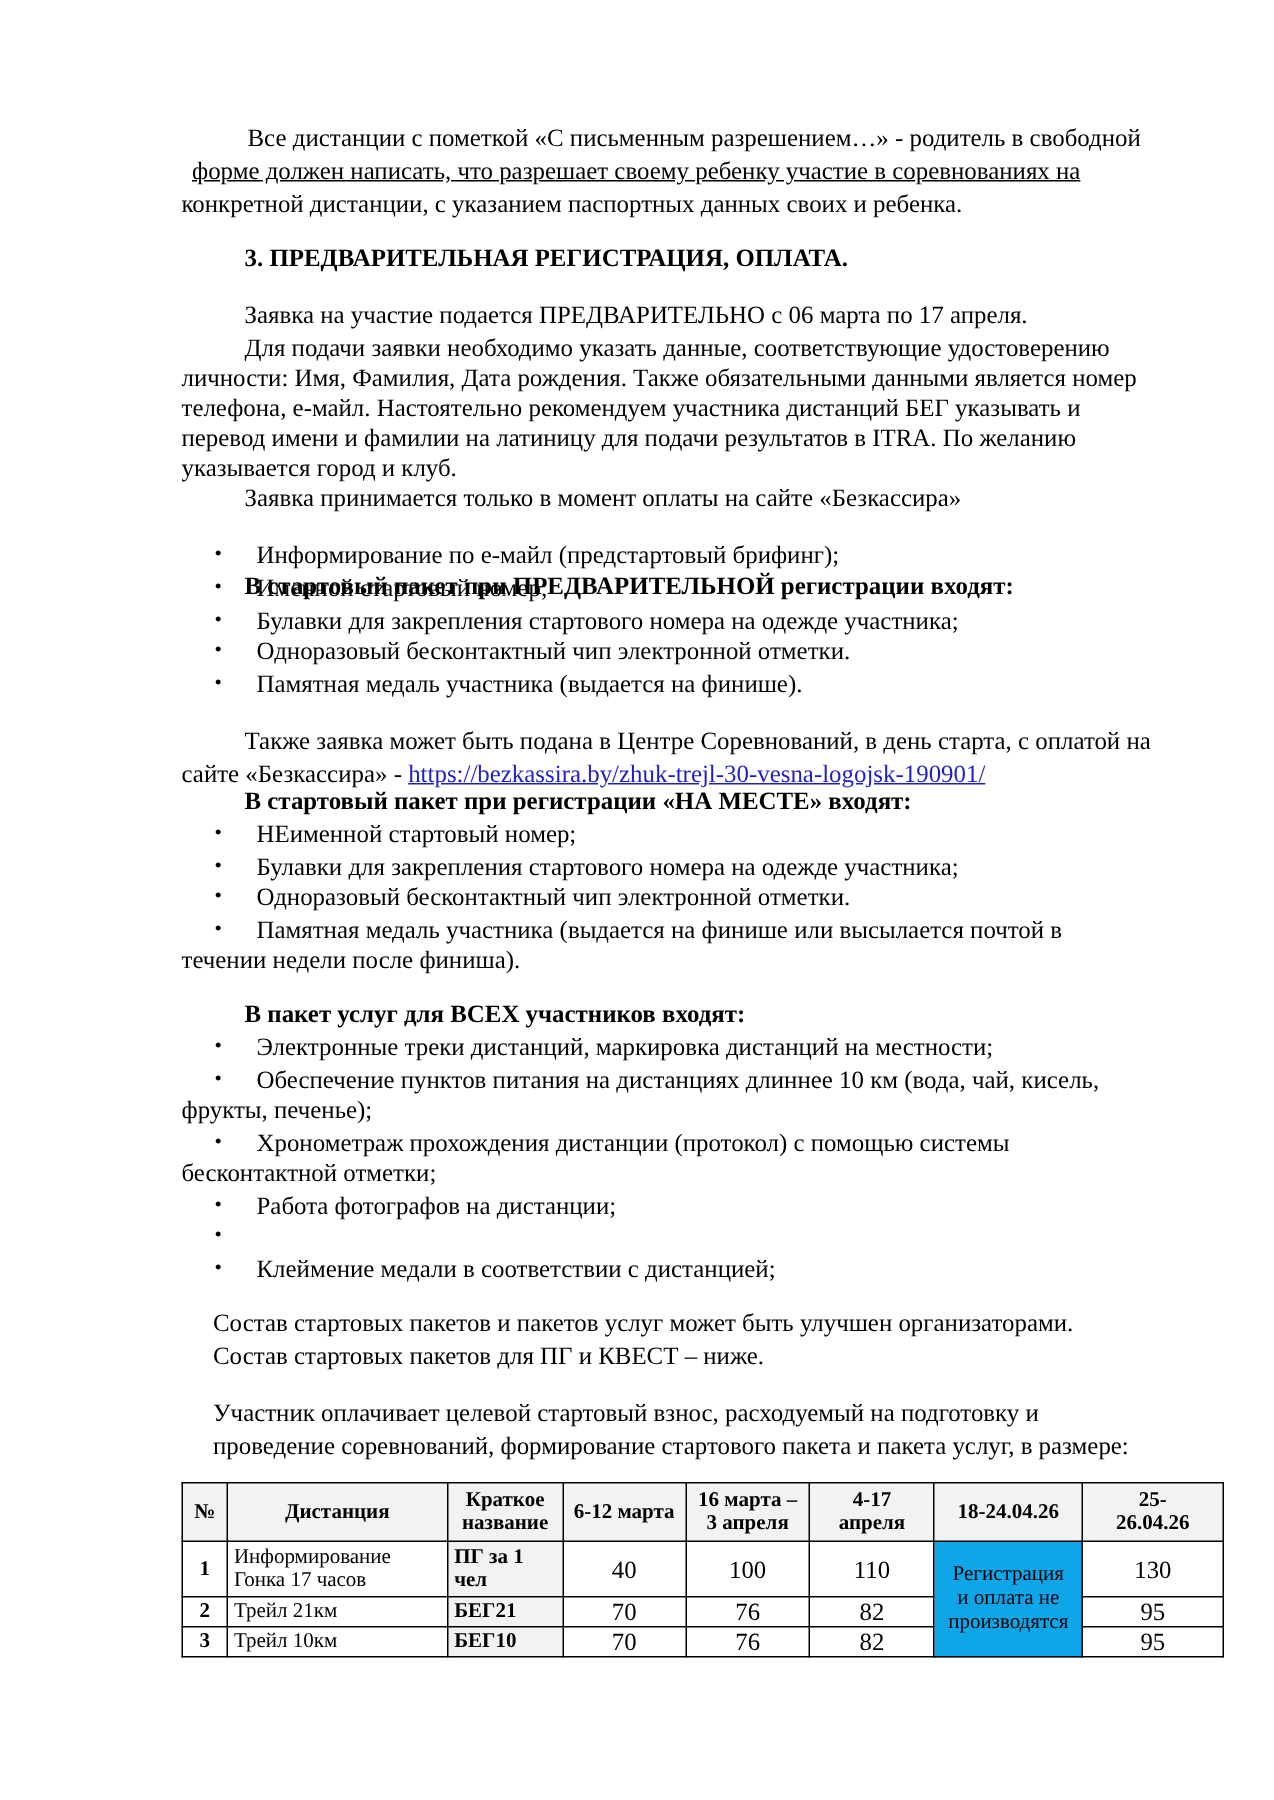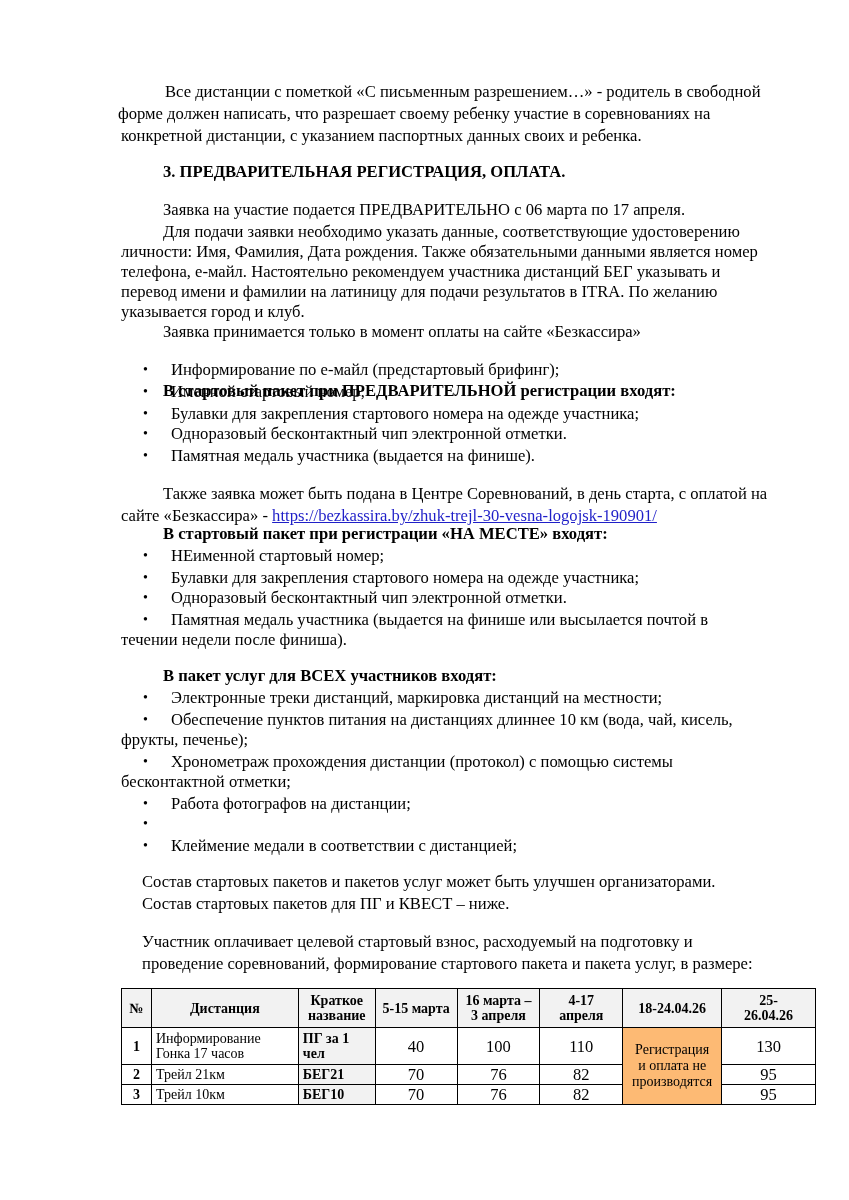--- a/index.html
+++ b/index.html
@@ -13,31 +13,31 @@
 
   table.fees { position: absolute; left: 121px; top: 988px; width: 695px;
                border-collapse: collapse; font-size: 14px; }
   table.fees td, table.fees th { border: 1.3px solid #000; padding: 0 4px; text-align: center;
                vertical-align: middle; line-height: 15px; }
   table.fees th { background: #f2f2f2; font-weight: bold; height: 38px; }
   table.fees td.name { text-align: left; }
   table.fees td.short { text-align: left; font-weight: bold; background: #f2f2f2; }
   table.fees td.num { font-weight: bold; background: #ffffff; }
   table.fees td.val { font-size: 16.5px; }
-  table.fees td.merged { background: #fdba74; font-size: 14px; line-height: 16px; }
+  table.fees td.merged { background: #0ea5e9; font-size: 14px; line-height: 16px; }
   table.fees tr.r1 td { height: 36px; }
   table.fees tr.r2 td, table.fees tr.r3 td { height: 19px; }
 </style>
 </head>
 <body>
 
 <div class="page">
 
   <div class="line" style="left:165px; top:82px;">Все дистанции с пометкой «С письменным разрешением…» - родитель в свободной</div>
-  <div class="line" style="left:118px; top:104px;">форме должен написать, что разрешает своему ребенку участие в соревнованиях на</div>
+  <div class="line" style="left:128px; top:104px;text-decoration:underline;">форме должен написать, что разрешает своему ребенку участие в соревнованиях на</div>
   <div class="line" style="left:121px; top:126px;">конкретной дистанции, с указанием паспортных данных своих и ребенка.</div>
 
   <div class="line b" style="left:163px; top:162px;">3. ПРЕДВАРИТЕЛЬНАЯ РЕГИСТРАЦИЯ, ОПЛАТА.</div>
 
   <div class="line" style="left:163px; top:200px;">Заявка на участие подается ПРЕДВАРИТЕЛЬНО с 06 марта по 17 апреля.</div>
   <div class="line" style="left:163px; top:222px;">Для подачи заявки необходимо указать данные, соответствующие удостоверению</div>
   <div class="line" style="left:121px; top:242px;">личности: Имя, Фамилия, Дата рождения. Также обязательными данными является номер</div>
   <div class="line" style="left:121px; top:262px;">телефона, е-майл. Настоятельно рекомендуем участника дистанций БЕГ указывать и</div>
   <div class="line" style="left:121px; top:282px;">перевод имени и фамилии на латиницу для подачи результатов в ITRA. По желанию</div>
   <div class="line" style="left:121px; top:302px;">указывается город и клуб.</div>
@@ -100,21 +100,21 @@
       <col style="width:83px">
         <col style="width:83px">
         <col style="width:99px">
         <col style="width:94px">
     </colgroup>
     <tbody>
         <tr>
       <th>№</th>
       <th>Дистанция</th>
       <th><span>Краткое</span><br><span>название</span></th>
-      <th>5-15 марта</th>
+      <th>6-12 марта</th>
       <th><span>16 марта –</span><br><span>3 апреля</span></th>
       <th><span>4-17</span><br><span>апреля</span></th>
       <th>18-24.04.26</th>
       <th><span>25-</span><br><span>26.04.26</span></th>
     </tr>
     <tr class="r1">
       <td class="num">1</td>
       <td class="name"><span>Информирование</span><br><span>Гонка 17 часов</span></td>
       <td class="short"><span>ПГ за 1</span><br><span>чел</span></td>
       <td class="val">40</td>

